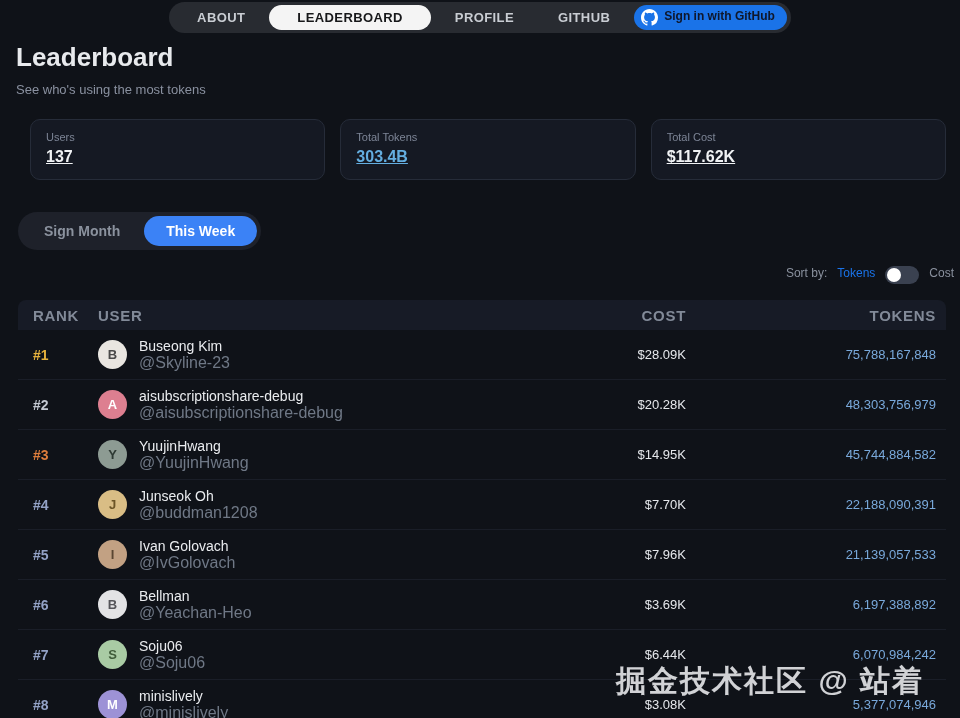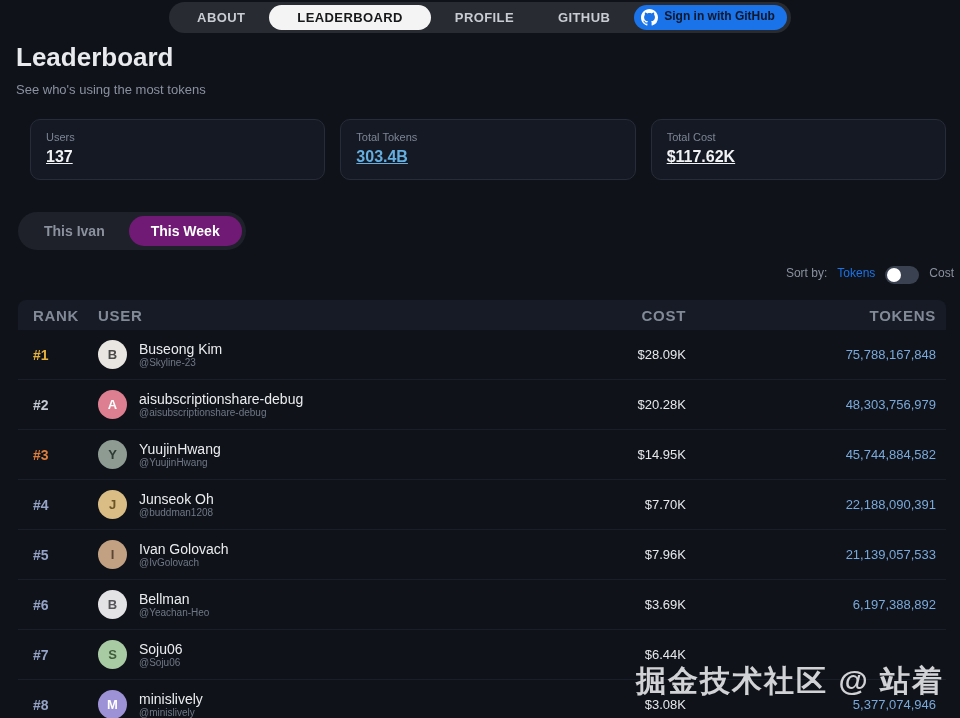--- a/index.html
+++ b/index.html
@@ -43,21 +43,21 @@
   
   .tabs-wrap { margin: 32px 0 0 18px; display: flex; }
   .tabs {
     display: inline-flex; align-items: center; gap: 2px;
     background: #1e212a; border-radius: 20px; padding: 4px;
   }
   .tab {
     font-size: 14px; font-weight: bold; color: #8b929e;
     padding: 7px 22px; border-radius: 16px; cursor: pointer; white-space: nowrap;
   }
-  .tab.active { background: #701a75; color: #ffffff; }
+  .tab.active { background: #3b82f6; color: #ffffff; }
   
   .sort-row {
     display: flex; justify-content: flex-end; gap: 10px;
     margin: 16px 6px 0 0; font-size: 12px; color: #8a919e; height: 18px;
   }
   .sort-option { cursor: pointer; }
   .toggle {
     width: 34px; height: 18px; background: #3a4150; border-radius: 9px;
     position: relative; cursor: pointer;
   }
@@ -82,26 +82,26 @@
     cursor: pointer;
   }
   .rank { padding-left: 15px; font-weight: bold; font-size: 14px; }
   .user { display: flex; align-items: center; gap: 12px; }
   .avatar {
     width: 29px; height: 29px; border-radius: 50%; flex: 0 0 29px;
     display: flex; align-items: center; justify-content: center;
     font-size: 13px; font-weight: bold;
   }
   .uname { font-size: 14px; color: #eaecef; }
-  .uhandle { font-size: 10px; color: #6f7886; margin-top: 0; }
+  .uhandle { font-size: 16px; color: #6f7886; margin-top: 0; }
   .cost { text-align: right; font-size: 13px; color: #e6e8ec; }
   .tokens { text-align: right; padding-right: 10px; font-size: 13px; }
   
   .watermark {
-    position: absolute; right: 16px; bottom: 16px; z-index: 5;
+    position: absolute; right: 36px; bottom: 16px; z-index: 5;
     font-size: 30px; font-weight: bold; letter-spacing: 2px;
     color: rgba(226, 227, 230, 0.92); pointer-events: none;
   }
 </style>
 </head>
 <body>
 
 <div class="nav-wrap">
   <div class="nav-bar">
     <div class="nav-item">ABOUT</div>
@@ -130,21 +130,21 @@
     <div class="stat-value" style="color: rgb(100, 174, 224);">303.4B</div>
   </div>
   <div class="stat-card">
     <div class="stat-label">Total Cost</div>
     <div class="stat-value">$117.62K</div>
   </div>
 </div>
 
 <div class="tabs-wrap">
   <div class="tabs">
-    <div class="tab">This Ivan</div>
+    <div class="tab">Sign Month</div>
     <div class="tab active">This Week</div>
   </div>
 </div>
 
 <div class="sort-row">
   <span>Sort by:</span>
   <span class="sort-option" style="color: rgb(26, 115, 232);">Tokens</span>
   <div class="toggle">
     <div class="knob"></div>
   </div>
@@ -240,20 +240,21 @@
   <div class="row">
     <div class="rank" style="color: rgb(147, 162, 198);">#7</div>
     <div class="user">
       <div class="avatar" style="color: rgb(63, 92, 58); background: rgb(169, 203, 164);">S</div>
       <div>
         <div class="uname">Soju06</div>
         <div class="uhandle">@Soju06</div>
       </div>
     </div>
     <div class="cost">$6.44K</div>
+    <div class="tokens" style="color: rgb(121, 169, 219);">6,070,984,242</div>
   </div>
 
   <div class="row">
     <div class="rank" style="color: rgb(147, 162, 198);">#8</div>
     <div class="user">
       <div class="avatar" style="color: rgb(255, 255, 255); background: rgb(157, 146, 214);">M</div>
       <div>
         <div class="uname">minislively</div>
         <div class="uhandle">@minislively</div>
       </div>

